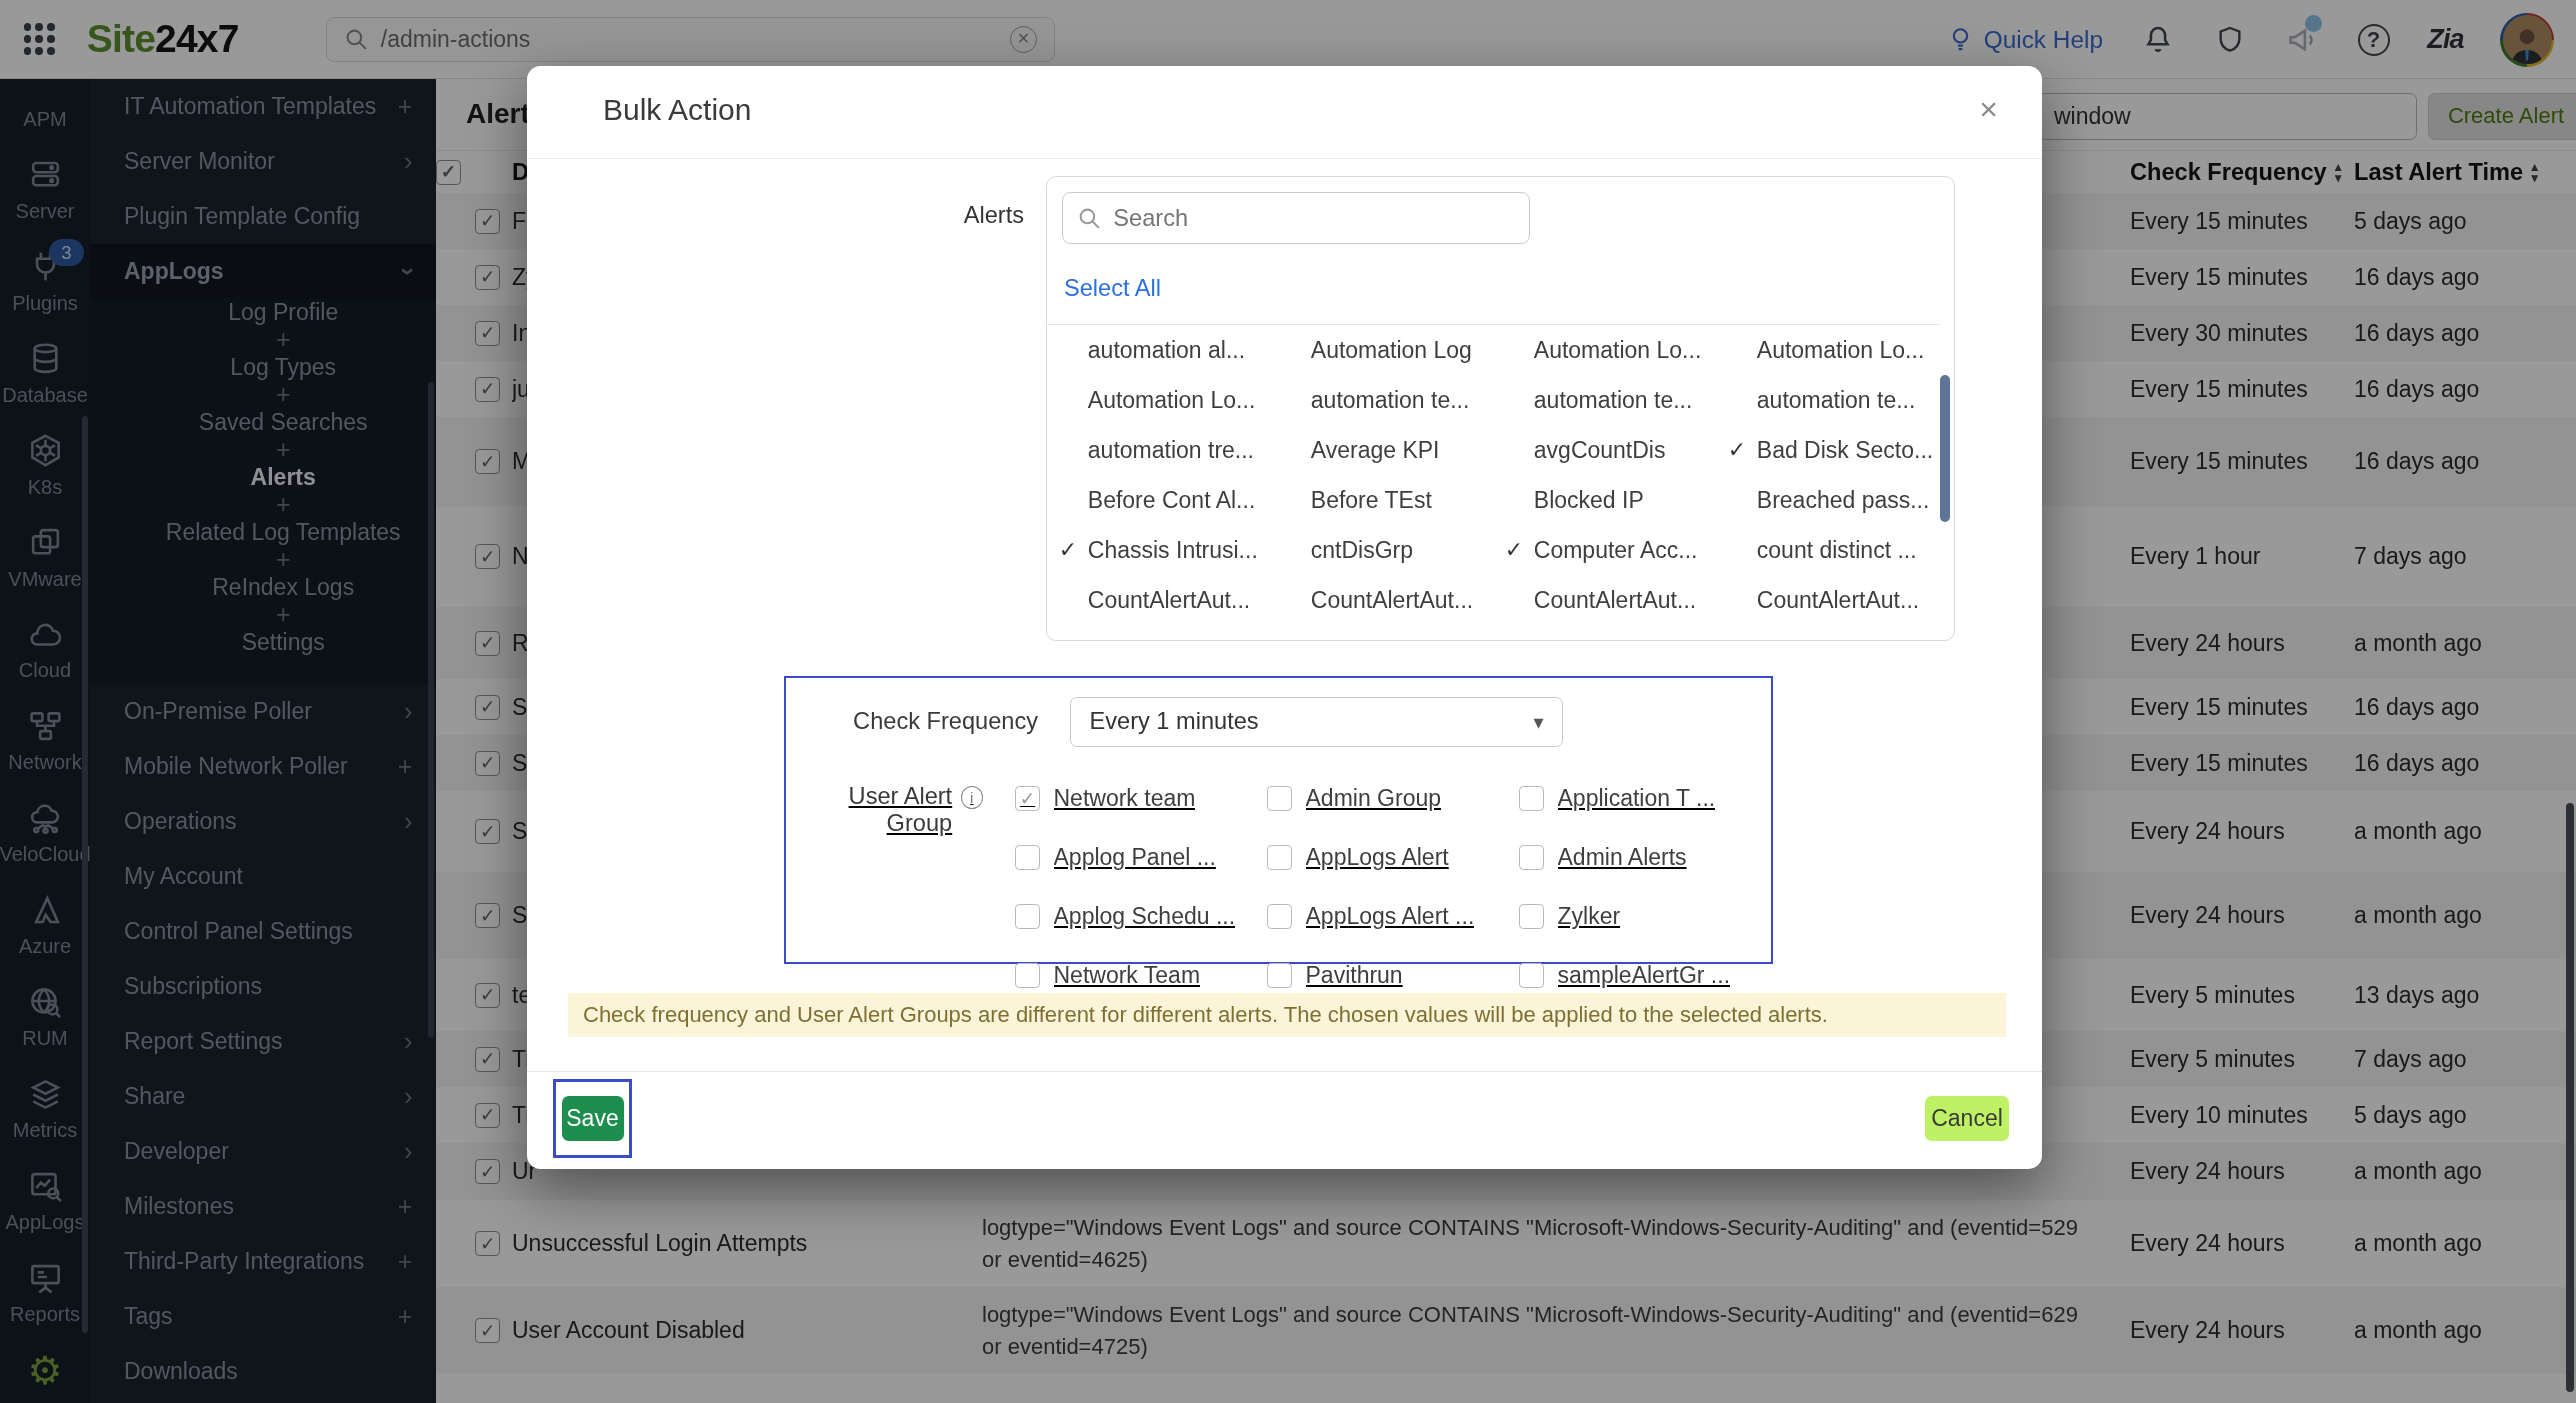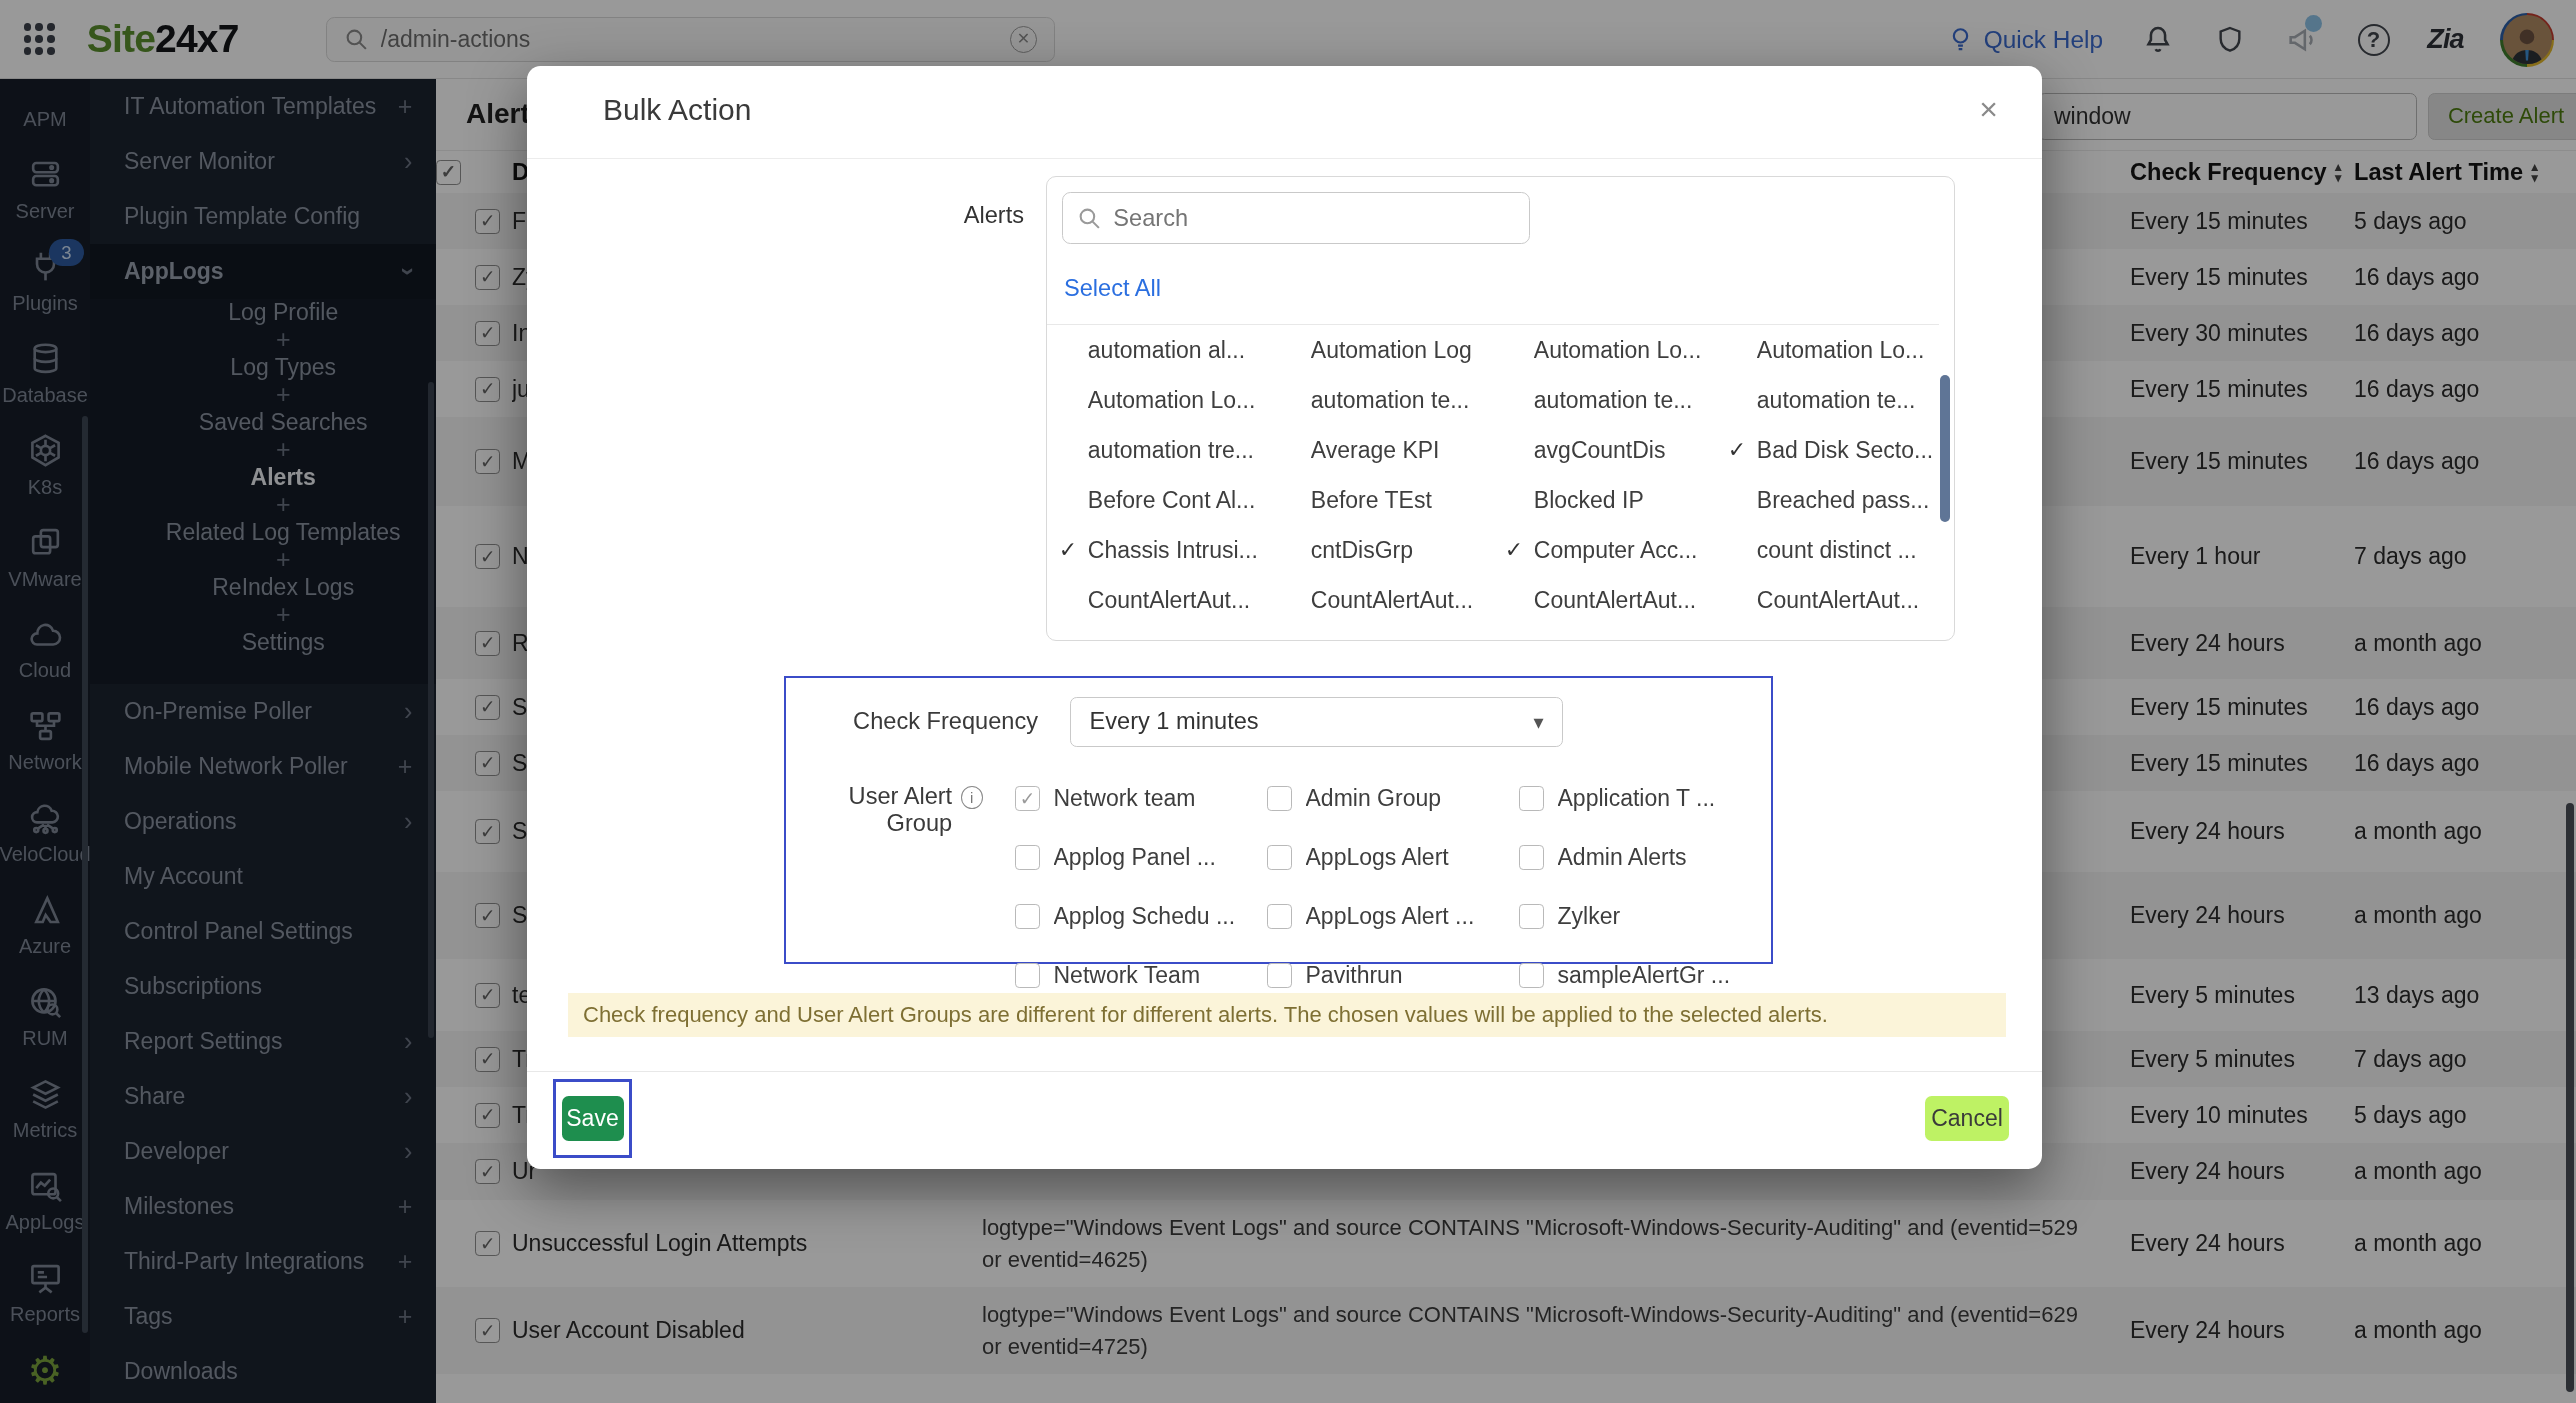--- a/index.html
+++ b/index.html
@@ -115,21 +115,21 @@
   .ag-item .al { white-space:nowrap; overflow:hidden; }
   .sel-sb { position:absolute; right:4.2px; top:198px; width:10px; height:147px;
     background:#5f7596; border-radius:5px; }
   .cf-box { position:absolute; left:257px; top:610px; width:989px; height:288px;
     border:2.5px solid #3b4cc8; background:#fff; }
   .cf-row { position:absolute; left:0; top:18.5px; width:100%; display:flex; }
   .cf-label { width:252px; text-align:right; font-size:23.6px; color:#3a3a3a; padding-top:11.8px; }
   .dropdown { margin-left:32px; width:493px; height:50px; border:0.8px solid #c9c9c9; border-radius:6.7px;
     display:flex; align-items:center; padding:0 18.5px; font-size:23.6px; color:#333; cursor:pointer; }
   .dropdown .caret { margin-left:auto; font-size:20px; color:#555; }
-  .uag-row { position:absolute; left:0; top:91px; width:100%; display:flex; }
+  .uag-row { position:absolute; left:0; top:91px; width:100%; display:flex;text-decoration:underline; }
   .uag-label { width:252px; text-align:right; font-size:23.6px; color:#3a3a3a; padding-top:13.5px;
     display:flex; justify-content:flex-end; gap:8.4px; }
   .info-ic { width:23.6px; height:23.6px; border:1.7px solid #8a8a8a; border-radius:50%; color:#777;
     font-size:15px; display:inline-flex; align-items:center; justify-content:center; margin-top:3.4px; }
   .group-grid { margin-left:32px; display:grid; grid-template-columns:repeat(3,252px);
     grid-auto-rows:59px; }
   .gg-item { display:flex; align-items:center; gap:13.5px; font-size:23px; color:#3e3e3e; overflow:hidden; }
   .gg-item .gl { white-space:nowrap; overflow:hidden; }
   .m-warning { position:absolute; left:41px; top:927px; width:1438px; height:44px;
     background:#fbf4d9; display:flex; align-items:center; padding:0 15px;

